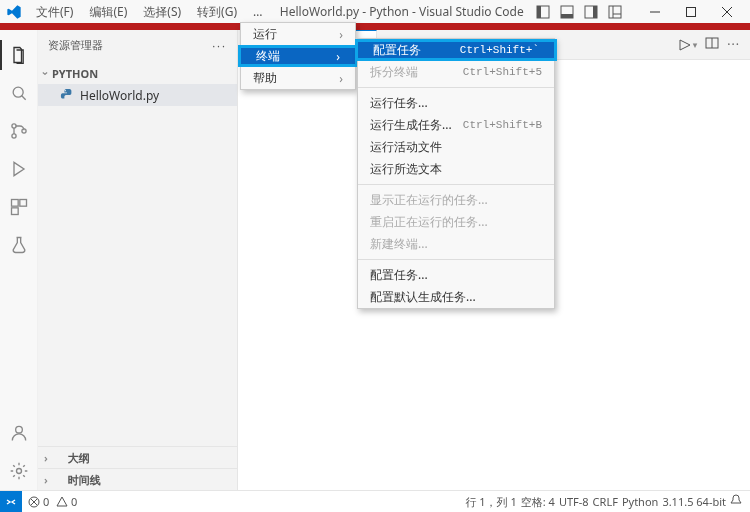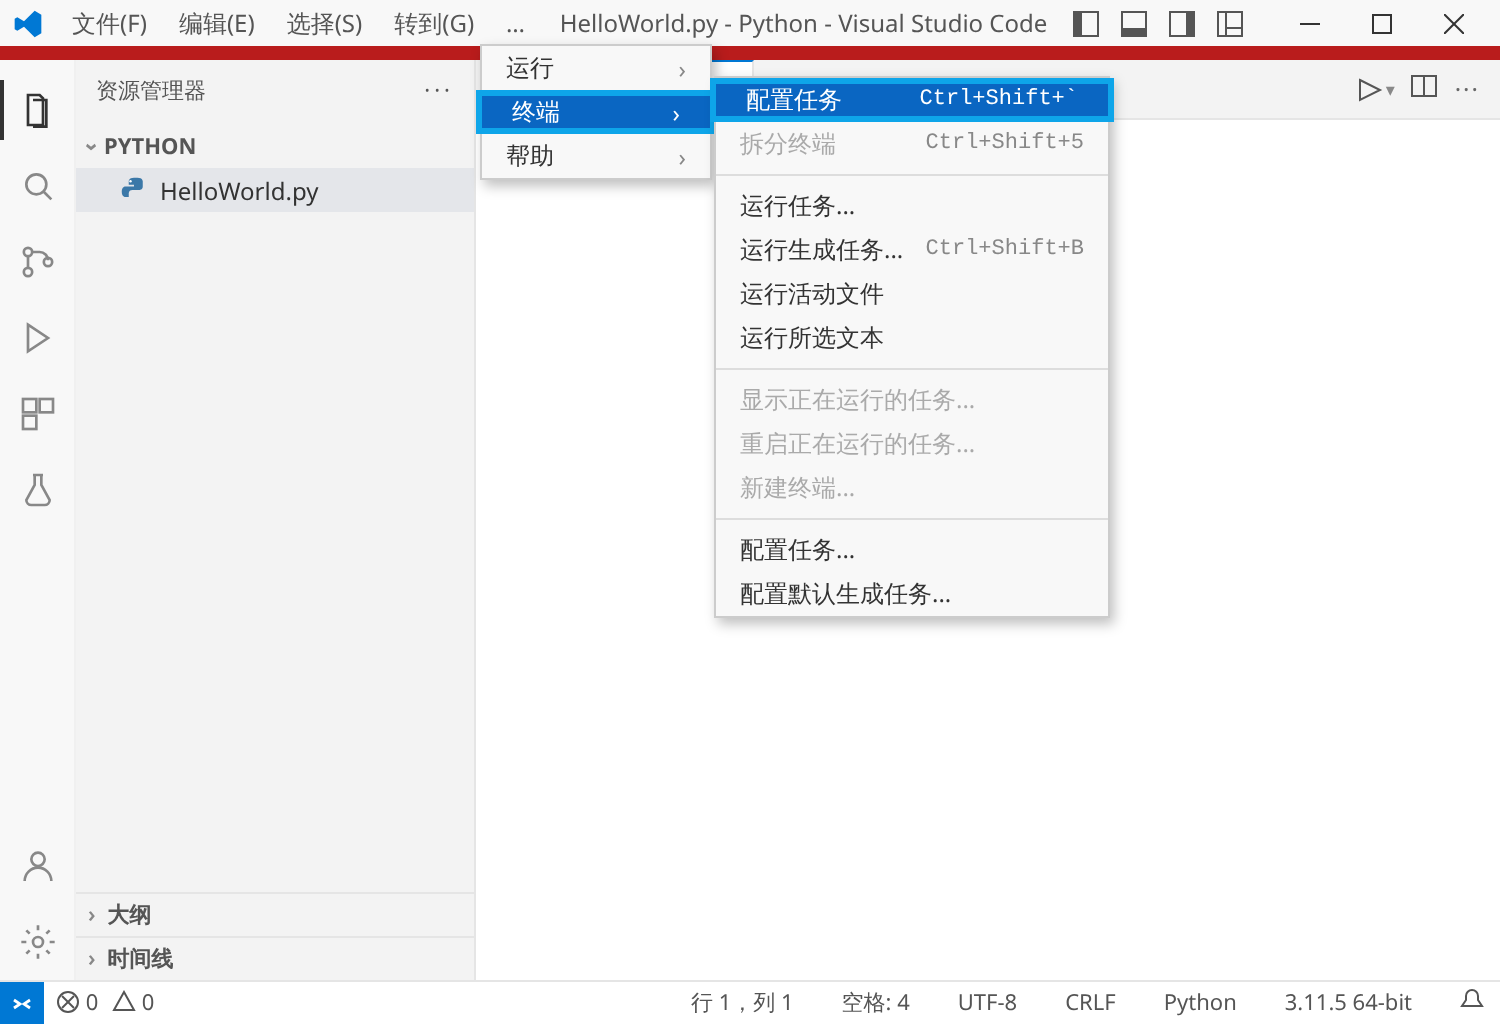--- a/index.html
+++ b/index.html
@@ -30,21 +30,21 @@
 
 
 .sidebar { width: 200px; background: #f3f3f3; border-right: 1px solid #e5e5e5; display: flex; flex-direction: column; justify-content: flex-end; }
 .side-header { height: 30px; display: flex; align-items: center; justify-content: space-between; padding: 0 10px; font-size: 11px; color: #555; }
 .side-header .dots { letter-spacing: 2px; }
 .tree { padding: 2px 0; }
 .tree-h { display: flex; align-items: center; height: 22px; padding-left: 6px; font-size: 11px; font-weight: 700; color: #555; gap: 4px; }
 .tree-item { display: flex; align-items: center; height: 22px; padding-left: 22px; gap: 6px; background: #e4e6ea; color: #333; }
 .tree-item .pyglyph { width: 14px; height: 14px; }
 .side-bottom { margin-top: auto; }
-.side-sec { height: 22px; display: flex; align-items: center; padding-left: 6px; gap: 6px; font-size: 11px; color: #555; font-weight: 600; border-top: 1px solid #e5e5e5; }
+.side-sec { height: 22px; display: flex; align-items: center; padding-left: 6px; gap: 20px; font-size: 11px; color: #555; font-weight: 600; border-top: 1px solid #e5e5e5; }
 
 
 .editor { flex: 1; display: flex; flex-direction: column; position: relative; }
 .tabs { height: 30px; display: flex; align-items: center; background: #f3f3f3; border-bottom: 1px solid #e5e5e5; }
 .tab { height: 30px; display: flex; align-items: center; gap: 6px; padding: 0 10px; background: #fff; border-right: 1px solid #e5e5e5; border-top: 1px solid #0078d4; }
 .tab .close { color: #888; }
 .tab-actions { margin-left: auto; display: flex; align-items: center; gap: 8px; padding-right: 10px; color: #666; }
 .tab-actions .tri { display: flex; align-items: center; }
 
 
@@ -55,21 +55,21 @@
 .menu .row.disabled { color: #aaa; }
 .menu .row .sc { margin-left: auto; color: #888; font-size: 11px; font-family: Liberation Mono, monospace; }
 .menu .row .arr { margin-left: auto; color: #888; }
 .menu .row.hl { background: #0a66c2; color: #fff; }
 .menu .row.hl .arr, .menu .row.hl .sc { color: #fff; }
 .redbox { border: 3px solid #0ea5e9; }
 
 
 .status { height: 22px; background: #fff; border-top: 1px solid #e5e5e5; display: flex; align-items: center; font-size: 11px; color: #555; padding: 0 8px; }
 .status .left { display: flex; align-items: center; gap: 10px; }
-.status .right { margin-left: auto; display: flex; align-items: center; gap: 24px; }
+.status .right { margin-left: auto; display: flex; align-items: center; gap: 4px; }
 .logo-bl { width: 22px; height: 22px; background: #0078d4; display: flex; align-items: center; justify-content: center; color: #fff; margin-left: -8px; margin-right: 6px; }
 
 
 .chev::before { content: "›"; display: inline-block; transform: rotate(0deg); color: #888; }
 .chev.down::before { transform: rotate(90deg); }
 </style>
 </head>
 <body>
 
 <div class="titlebar">

